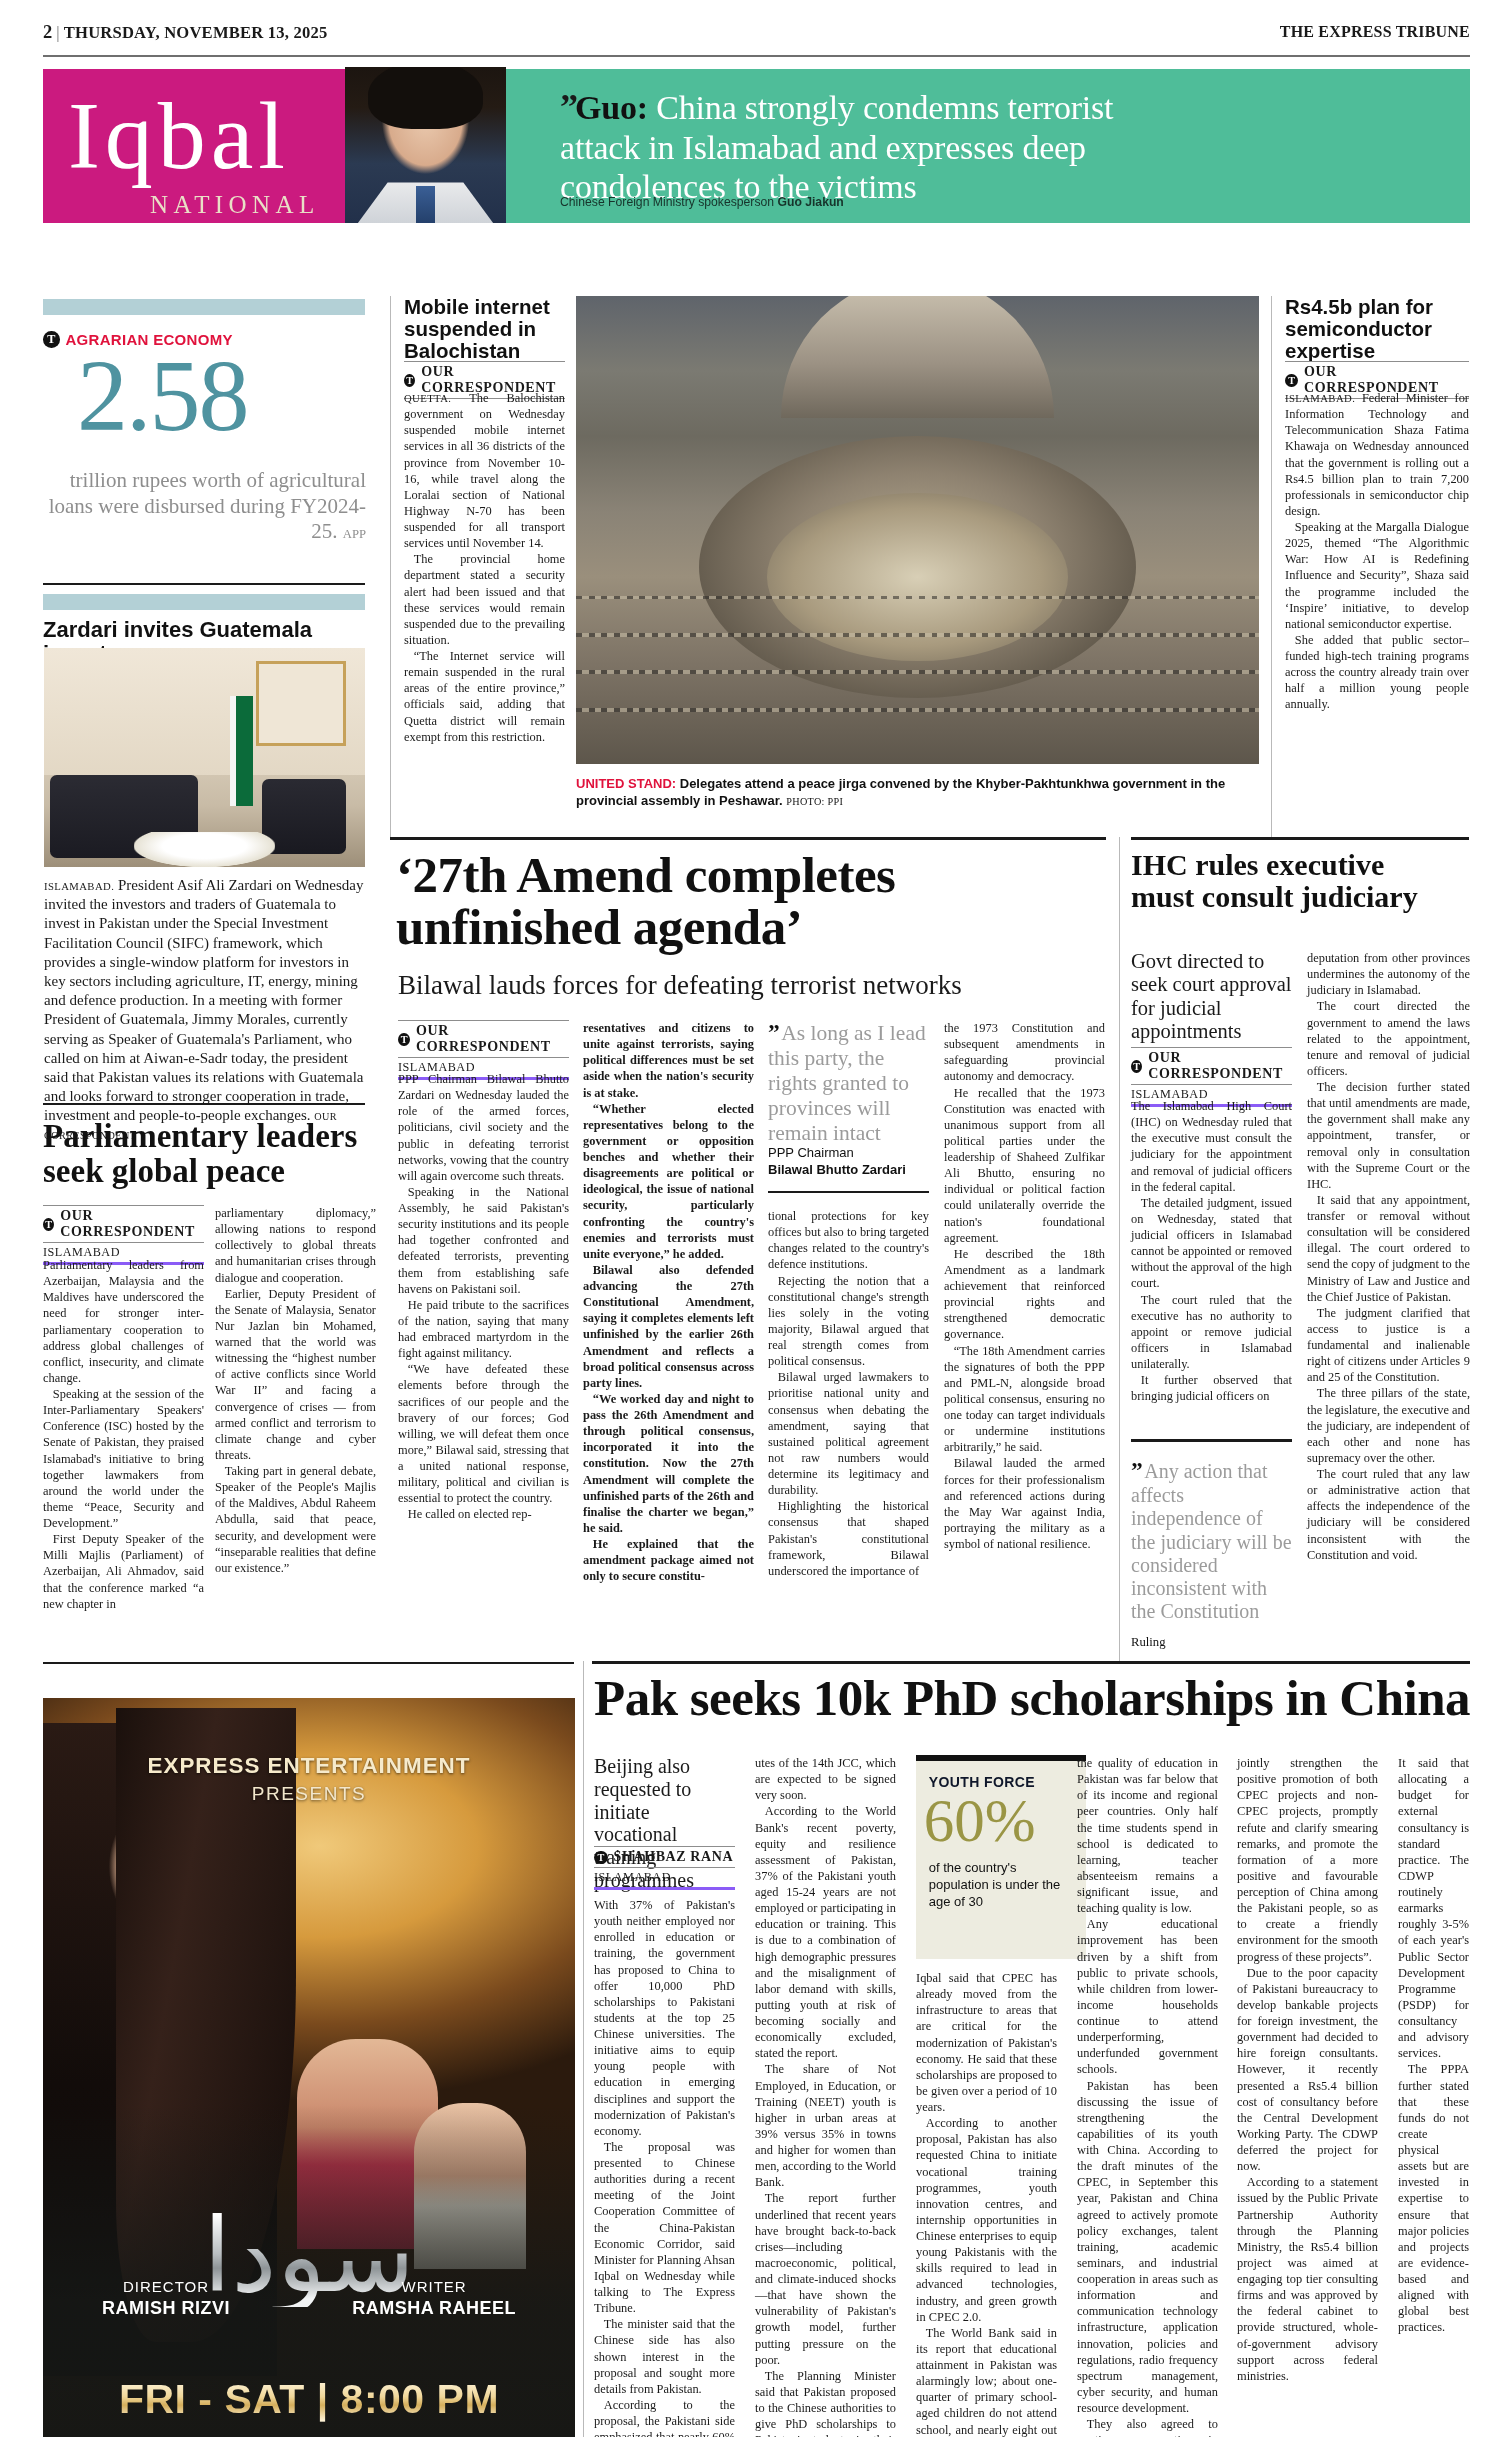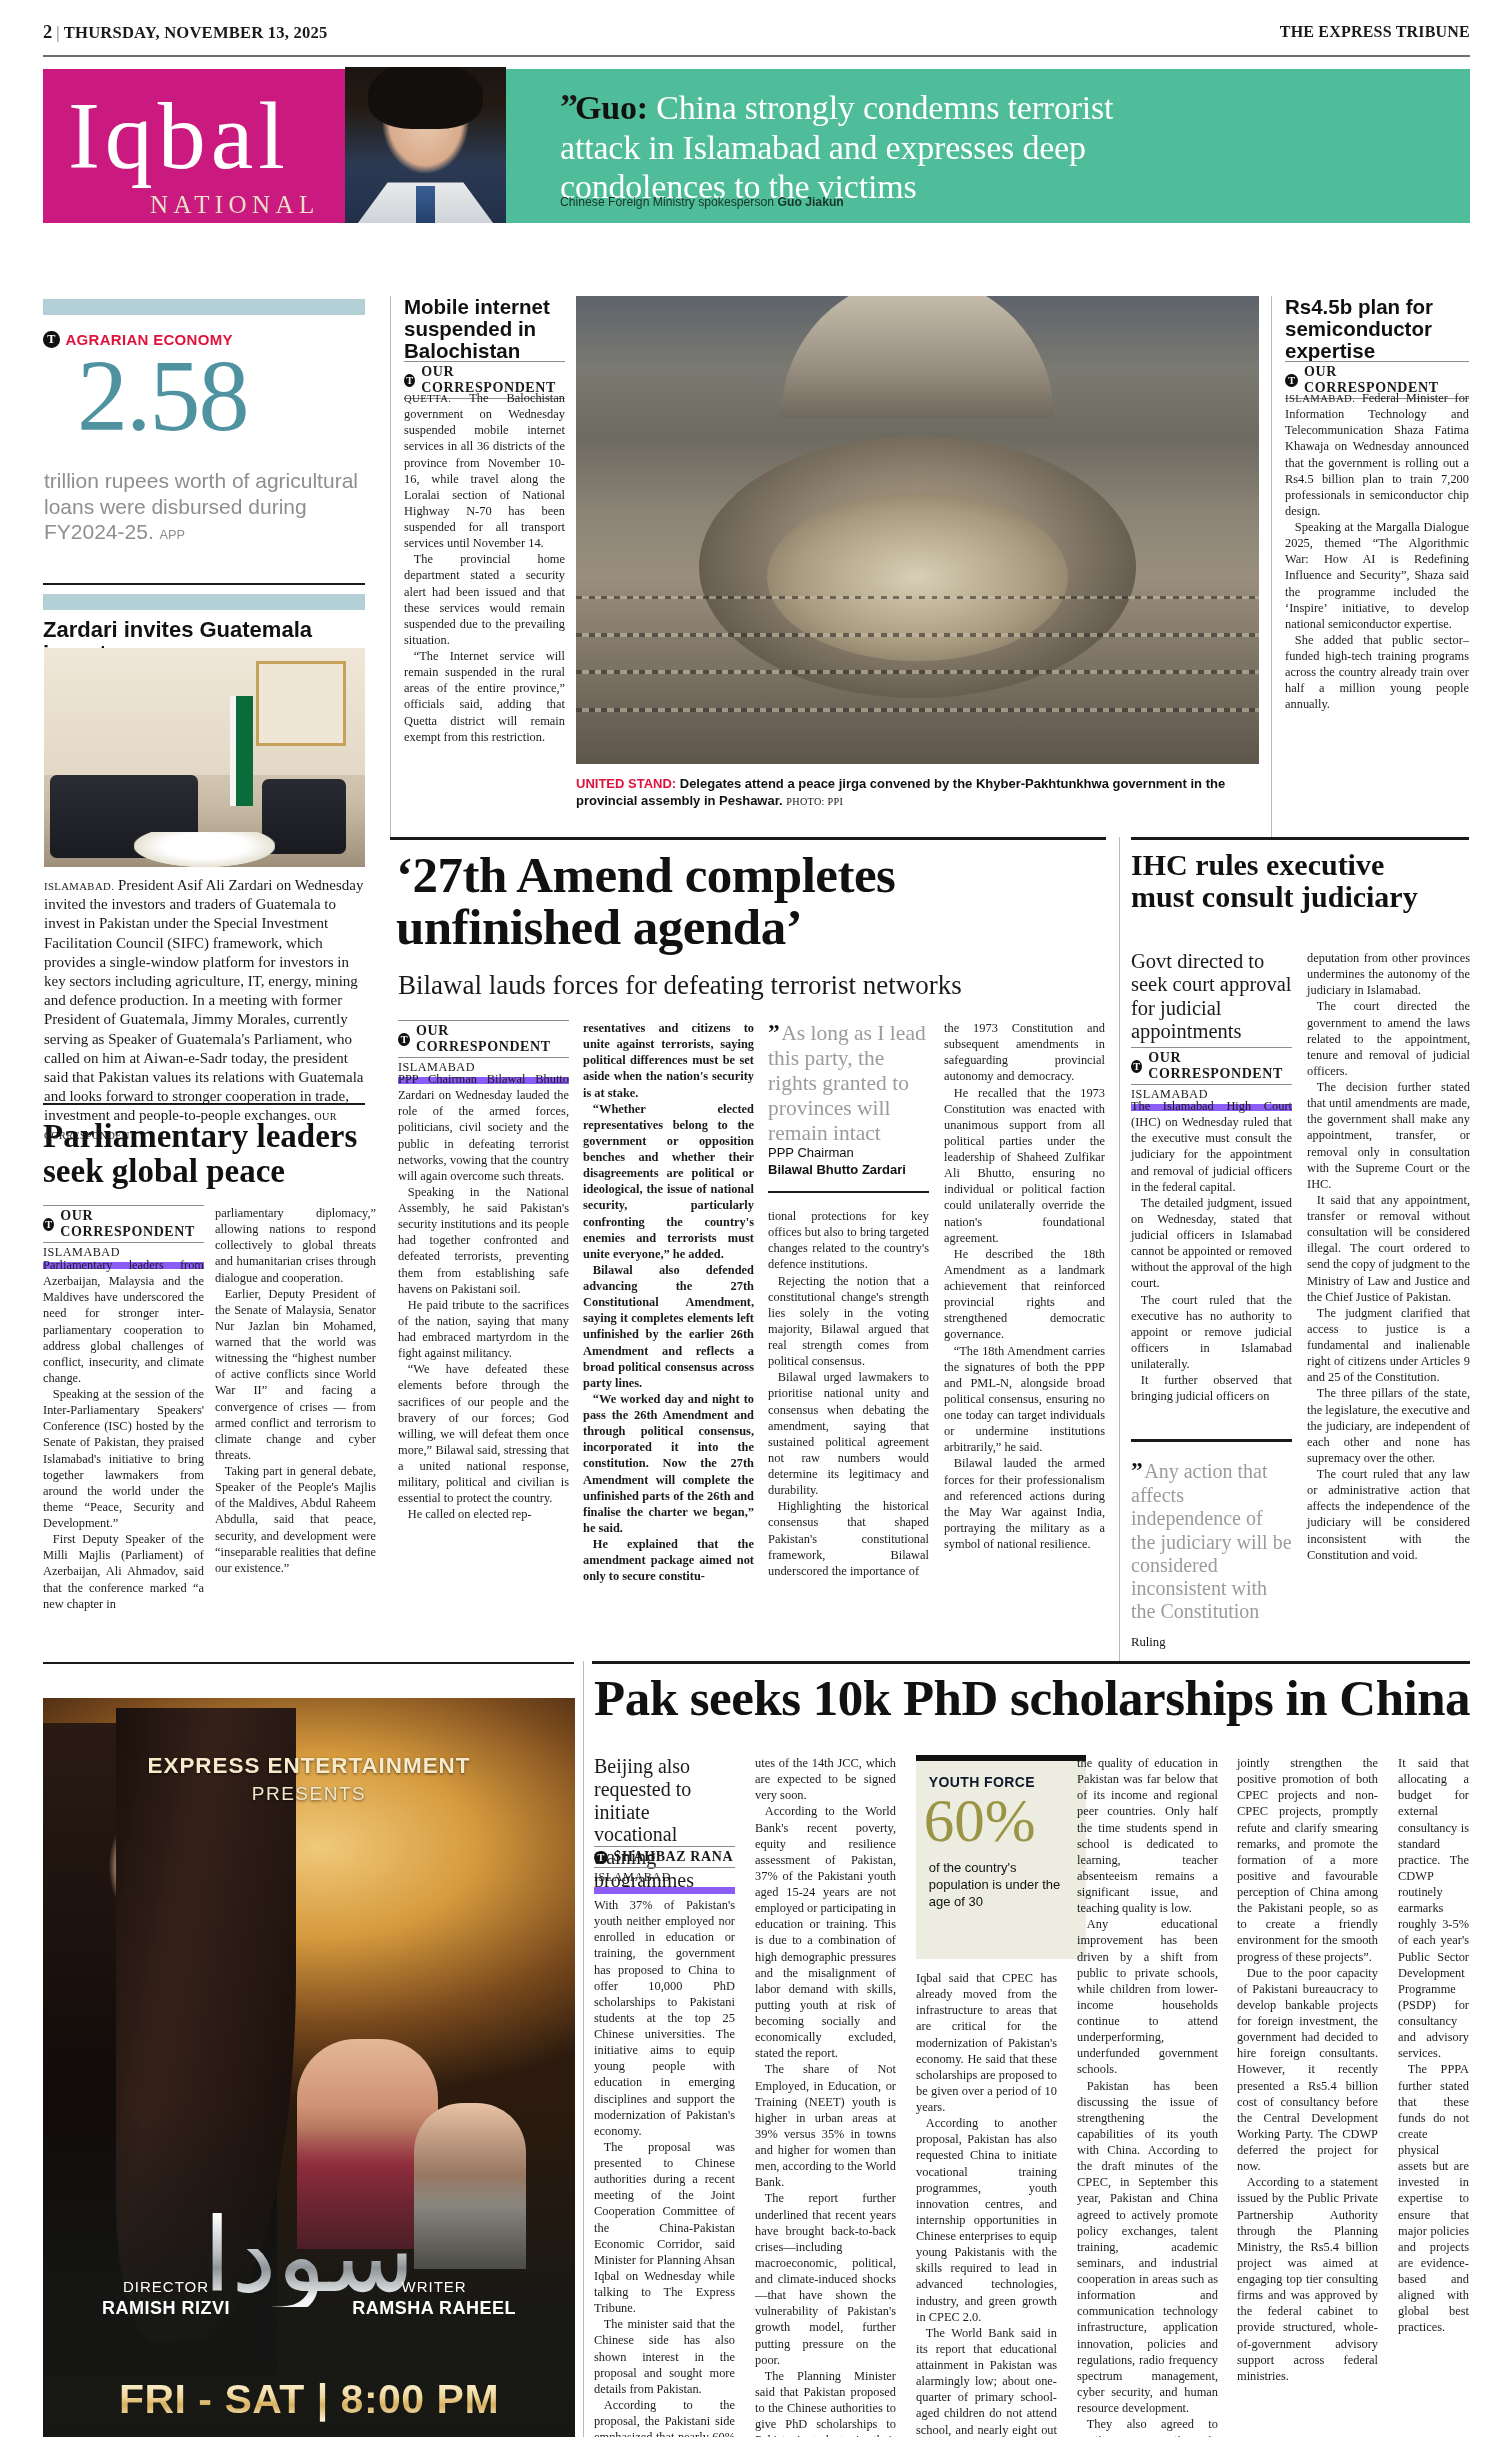--- a/index.html
+++ b/index.html
@@ -32,33 +32,33 @@
   .vrule{position:absolute;background:#b9b9b9;width:1px;}
   .hrule{position:absolute;background:#1a1a1a;}
 
   
   .teal-bar{position:absolute;background:#b3d0d6;height:16px;}
   .kicker{position:absolute;display:flex;align-items:center;gap:5.9px;}
   .kicker .tmark{width:16.6px;height:16.6px;border-radius:50%;background:#111;color:#fff;font-family:"Liberation Serif",serif;font-weight:700;font-size:12.2px;display:flex;align-items:center;justify-content:center;line-height:1;}
   .kicker .ktext{color:#e0123c;font-family:"Liberation Sans",sans-serif;font-weight:700;font-size:15px;letter-spacing:0.3px;}
 
   .bignum{position:absolute;color:#4f93a0;font-family:"Liberation Serif",serif;font-size:102px;line-height:.86;letter-spacing:-2px;}
-  .bigdesc{position:absolute;color:#8e8e8e;font-family:Liberation Sans, sans-serif;font-size:21px;line-height:1.22;width:322px;}
+  .bigdesc{position:absolute;color:#8e8e8e;font-family:Liberation Serif, serif;font-size:21px;line-height:1.22;width:322px;text-align:right;}
   .bigdesc .src{font-size:12.7px;color:#8e8e8e;}
 
   .hl-sans{font-family:"Liberation Sans",sans-serif;font-weight:700;color:#111;}
   .hl-serif{font-family:"Liberation Serif",serif;font-weight:700;color:#111;}
 
   .photo{position:absolute;overflow:hidden;background:#cfcfcf;}
 
   .byline{position:absolute;}
   .byline .row{display:flex;align-items:center;gap:5.9px;border-top:1px solid #8d8d8d;border-bottom:1px solid #8d8d8d;padding:2.4px 0 2px;}
   .byline .tm{width:13.7px;height:13.7px;border-radius:50%;background:#111;color:#fff;font-family:"Liberation Serif",serif;font-weight:700;font-size:10.2px;display:flex;align-items:center;justify-content:center;}
   .byline .nm{font-family:"Liberation Serif",serif;font-weight:700;font-size:14px;letter-spacing:0.6px;}
-  .byline .pl{font-family:"Liberation Serif",serif;font-size:12.2px;letter-spacing:0.5px;border-bottom:7px solid #8b5cf6;padding:1.5px 0 2px;}
+  .byline .pl{font-family:"Liberation Serif",serif;font-size:12.2px;letter-spacing:0.5px;border-bottom:3px solid #8b5cf6;padding:1.5px 0 2px;}
 
   .body{position:absolute;font-family:"Liberation Serif",serif;font-size:12.4px;line-height:1.30;text-align:justify;-webkit-hyphens:auto;hyphens:auto;}
   .body p{margin:0;text-indent:9.8px;}
   .body p.first{text-indent:0;}
   .body .loc{font-size:10.7px;letter-spacing:0.4px;}
   .body .src{font-size:10.2px;letter-spacing:0.4px;}
   .body.lead{font-size:15px;line-height:1.28;text-align:left;}
 
   .pullquote{position:absolute;color:#9b9b9b;font-family:"Liberation Serif",serif;font-size:21.5px;line-height:1.16;}
   .pullquote .pq{color:#111;font-weight:700;letter-spacing:-2.4px;font-size:23.4px;margin-right:3.9px;}

